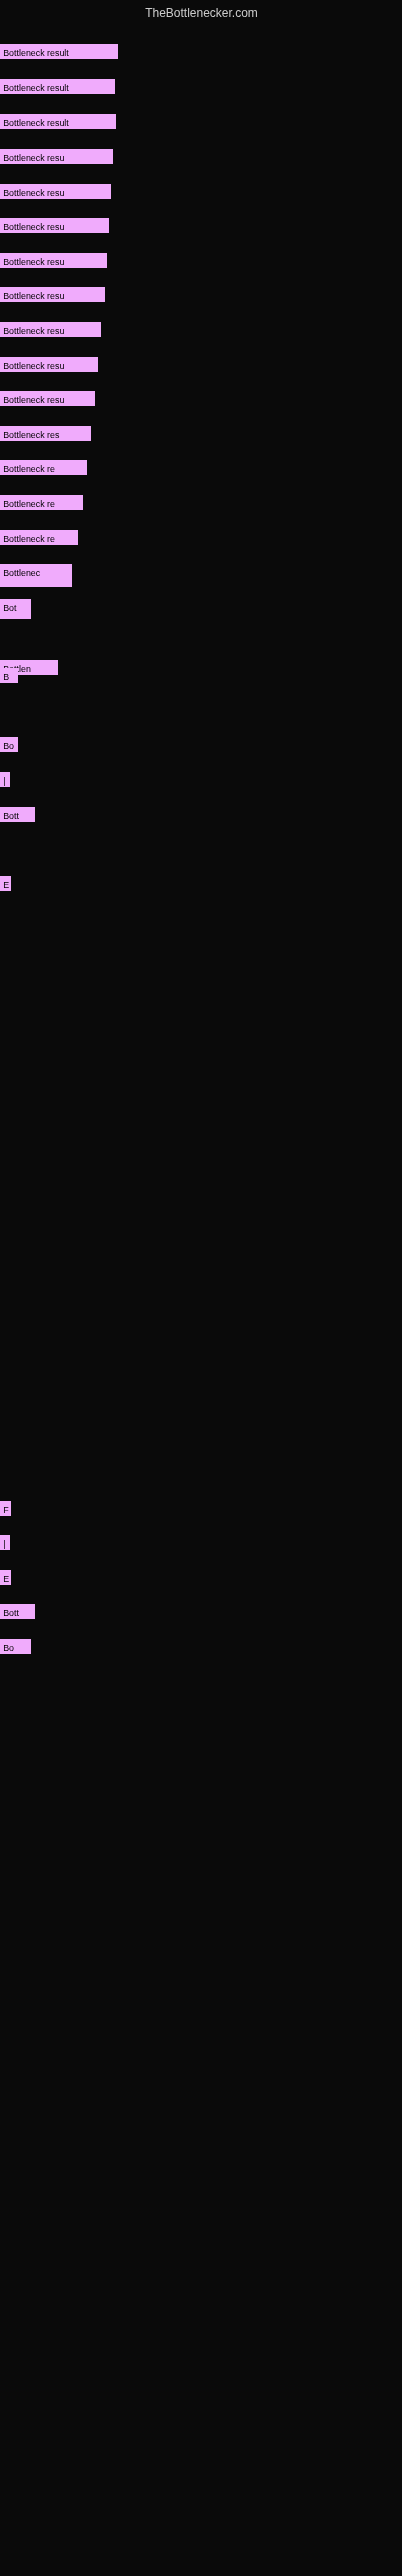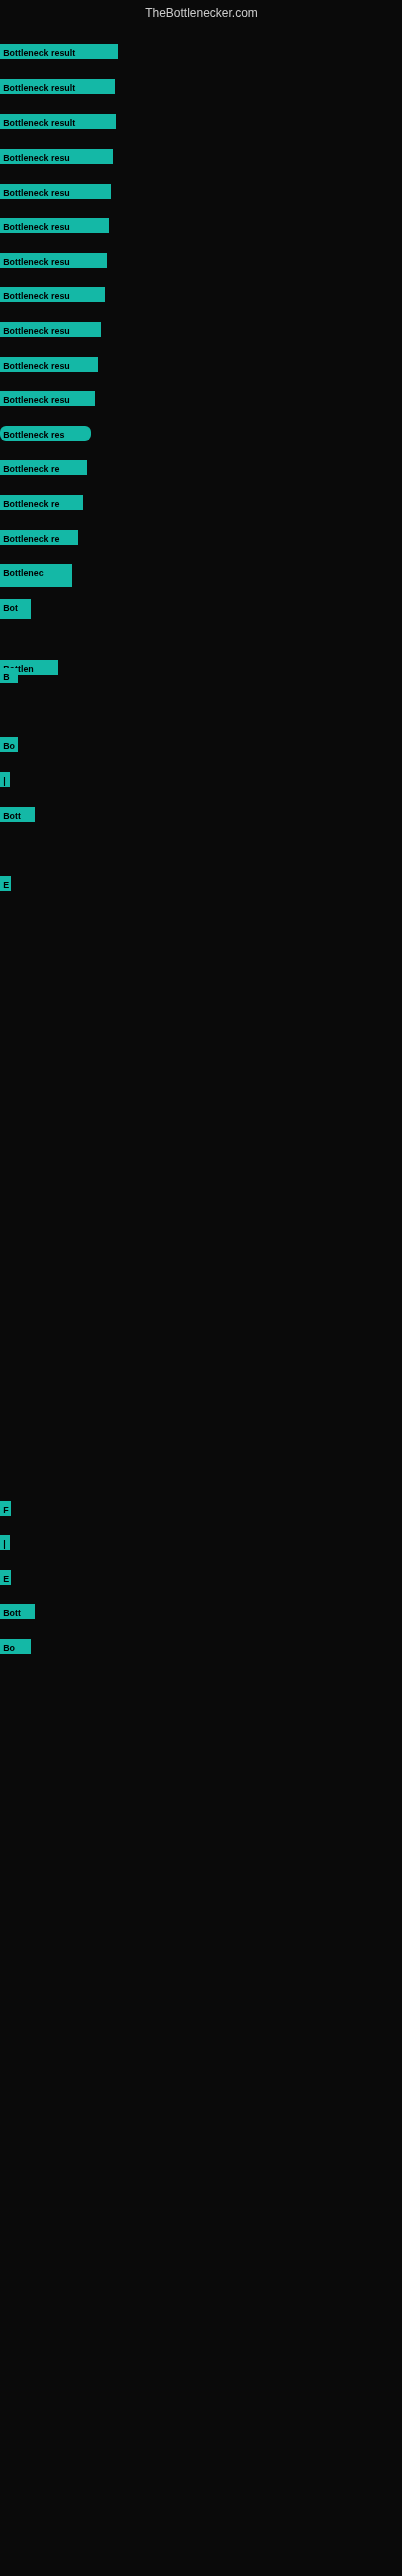--- a/index.html
+++ b/index.html
@@ -20,24 +20,24 @@
       font-size: 12px;
       padding: 6.4px 0 3.2px 0;
     }
     .bar-row {
       display: flex;
       align-items: center;
       position: absolute;
       left: 0;
     }
     .bar-label {
-      background-color: #14b8a6;
+      background-color: #f0abfc;
       color: #000000;
       font-size: 8.9px;
-      font-weight: bold;
+      font-weight: normal;
       padding: 1.6px 3.2px;
       white-space: nowrap;
       overflow: hidden;
     }
   </style>
 </head>
 <body>
 
 <div class="site-title">TheBottlenecker.com</div>
 
@@ -68,21 +68,21 @@
 <div class="bar-row" style="top: 322px;">
     <div class="bar-label" style="width: 101px; height: 14.5px; line-height: 14.5px;">Bottleneck resu</div>
   </div>
 <div class="bar-row" style="top: 357px;">
     <div class="bar-label" style="width: 98px; height: 14.5px; line-height: 14.5px;">Bottleneck resu</div>
   </div>
 <div class="bar-row" style="top: 391px;">
     <div class="bar-label" style="width: 95px; height: 14.5px; line-height: 14.5px;">Bottleneck resu</div>
   </div>
 <div class="bar-row" style="top: 426px;">
-    <div class="bar-label" style="width: 91px; height: 14.5px; line-height: 14.5px; border-radius: 6px;">Bottleneck res</div>
+    <div class="bar-label" style="width: 91px; height: 14.5px; line-height: 14.5px;">Bottleneck res</div>
   </div>
 <div class="bar-row" style="top: 460px;">
     <div class="bar-label" style="width: 87px; height: 14.5px; line-height: 14.5px;">Bottleneck re</div>
   </div>
 <div class="bar-row" style="top: 495px;">
     <div class="bar-label" style="width: 83px; height: 14.5px; line-height: 14.5px;">Bottleneck re</div>
   </div>
 <div class="bar-row" style="top: 530px;">
     <div class="bar-label" style="width: 78px; height: 14.5px; line-height: 14.5px;">Bottleneck re</div>
   </div>

